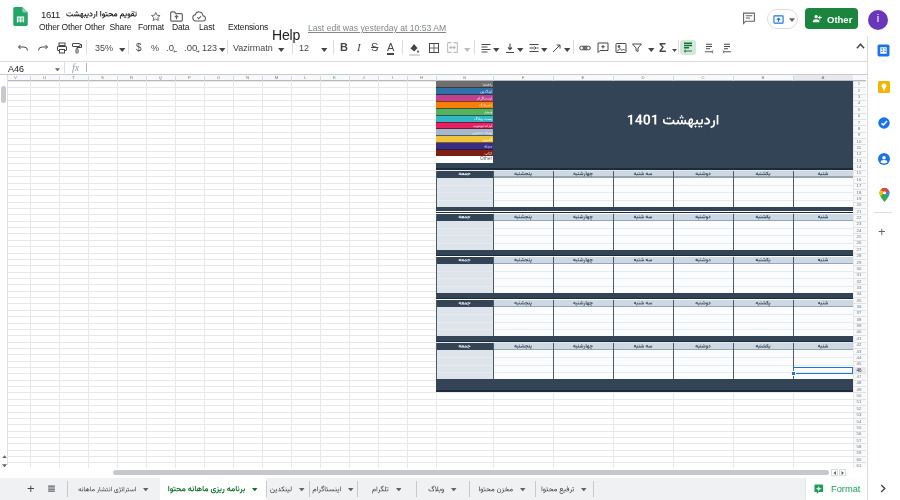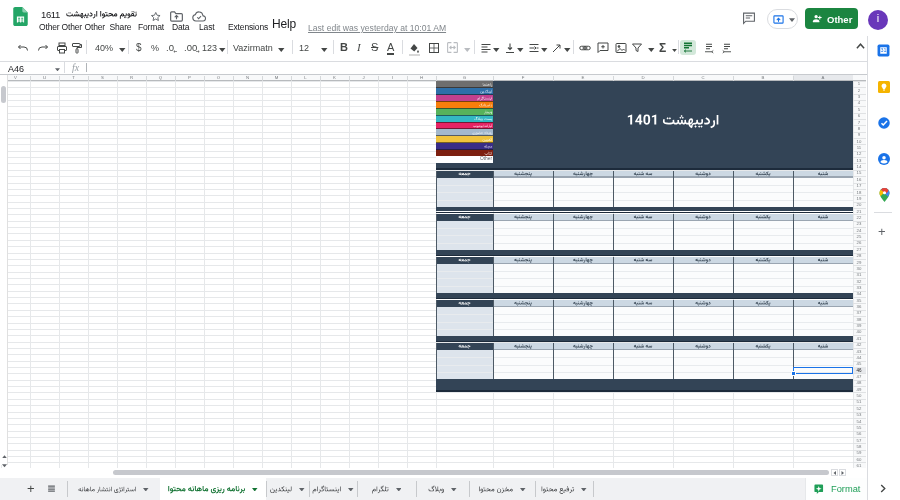--- a/index.html
+++ b/index.html
@@ -25,22 +25,22 @@
       <path d="M8.2 9.2l2.2 2.2 3.8-4" stroke-width="1.6"></path>
     </svg>
 <div class="abs" style="left:39px;top:21.8px;font-size:8.5px;letter-spacing:-0.15px;color:#202124">Other</div>
 <div class="abs" style="left:61.5px;top:21.8px;font-size:8.5px;letter-spacing:-0.15px;color:#202124">Other</div>
 <div class="abs" style="left:84.5px;top:21.8px;font-size:8.5px;letter-spacing:-0.15px;color:#202124">Other</div>
 <div class="abs" style="left:109.5px;top:21.8px;font-size:8.5px;letter-spacing:-0.15px;color:#202124">Share</div>
 <div class="abs" style="left:138px;top:21.8px;font-size:8.5px;letter-spacing:-0.15px;color:#202124">Format</div>
 <div class="abs" style="left:172px;top:21.8px;font-size:8.5px;letter-spacing:-0.15px;color:#202124">Data</div>
 <div class="abs" style="left:199px;top:21.8px;font-size:8.5px;letter-spacing:-0.15px;color:#202124">Last</div>
 <div class="abs" style="left:228px;top:21.8px;font-size:8.5px;letter-spacing:-0.15px;color:#202124">Extensions</div>
-<div class="abs" style="left:272px;top:17px;font-size:12px;letter-spacing:-0.15px;color:#202124">Help</div>
-<div class="abs" style="left:308px;top:22.8px;font-size:8.6px;color:#80868b;text-decoration:underline">Last edit was yesterday at 10:01 AM</div>
+<div class="abs" style="left:272px;top:27px;font-size:14px;letter-spacing:-0.15px;color:#202124">Help</div>
+<div class="abs" style="left:308px;top:22.8px;font-size:8.6px;color:#80868b;text-decoration:underline">Last edit was yesterday at 10:53 AM</div>
 <svg class="abs" style="left:742px;top:12px" width="14" height="13" viewBox="0 0 24 24" fill="none" stroke="#5f6368" stroke-width="2">
       <path d="M2 2h20v15H6l-4 4z"></path>
       <path d="M6 7h12M6 11h8" stroke-width="2"></path>
     </svg>
 <div class="abs" style="left:767px;top:9px;width:31px;height:20px;border:1px solid #dadce0;border-radius:10px;background:#fff"></div>
 <svg class="abs" style="left:773px;top:13.5px" width="11" height="11" viewBox="0 0 24 24" fill="none" stroke="#1a73e8" stroke-width="2.4">
       <rect x="2" y="4" width="20" height="16" rx="1.5"></rect>
       <path d="M12 16v-6M9 12.5L12 9.5l3 3" stroke-linecap="round"></path>
     </svg>
 <svg class="abs" style="left:789px;top:17.5px" width="6" height="4" viewBox="0 0 8 5">
@@ -67,21 +67,21 @@
       <rect x="6" y="2" width="12" height="5"></rect>
       <rect x="3" y="9" width="18" height="8" rx="1"></rect>
       <rect x="7" y="15" width="10" height="7" fill="#fff"></rect>
     </svg>
 <svg class="abs" style="left:71px;top:41.5px" width="12" height="12" viewBox="0 0 24 24" fill="none" stroke="#444746" stroke-width="2">
       <rect x="3" y="3" width="15" height="6" rx="1"></rect>
       <path d="M18 5h3v6h-9v3"></path>
       <rect x="10" y="14" width="4" height="8" rx="1"></rect>
     </svg>
 <div class="abs" style="left:86px;top:40px;width:1px;height:14px;background:#dadce0"></div>
-<div class="abs" style="left:95px;top:43px;font-size:9px;color:#444746">40%</div>
+<div class="abs" style="left:95px;top:43px;font-size:9px;color:#444746">35%</div>
 <svg class="abs" style="left:119px;top:48px" width="6.5" height="4" viewBox="0 0 8 5">
       <path d="M0 0h8L4 5z" fill="#444746"></path>
     </svg>
 <div class="abs" style="left:128px;top:40px;width:1px;height:14px;background:#dadce0"></div>
 <div class="abs" style="left:136px;top:42px;font-size:10px;color:#444746">$</div>
 <div class="abs" style="left:151px;top:42.5px;font-size:9px;color:#444746">%</div>
 <div class="abs" style="left:166px;top:42px;font-size:9.5px;color:#444746">.0</div>
 <svg class="abs" style="left:173px;top:50px" width="4" height="3" viewBox="0 0 8 6">
       <path d="M8 3H2M4 1L1.5 3 4 5" stroke="#444746" stroke-width="1.2" fill="none"></path>
     </svg>

